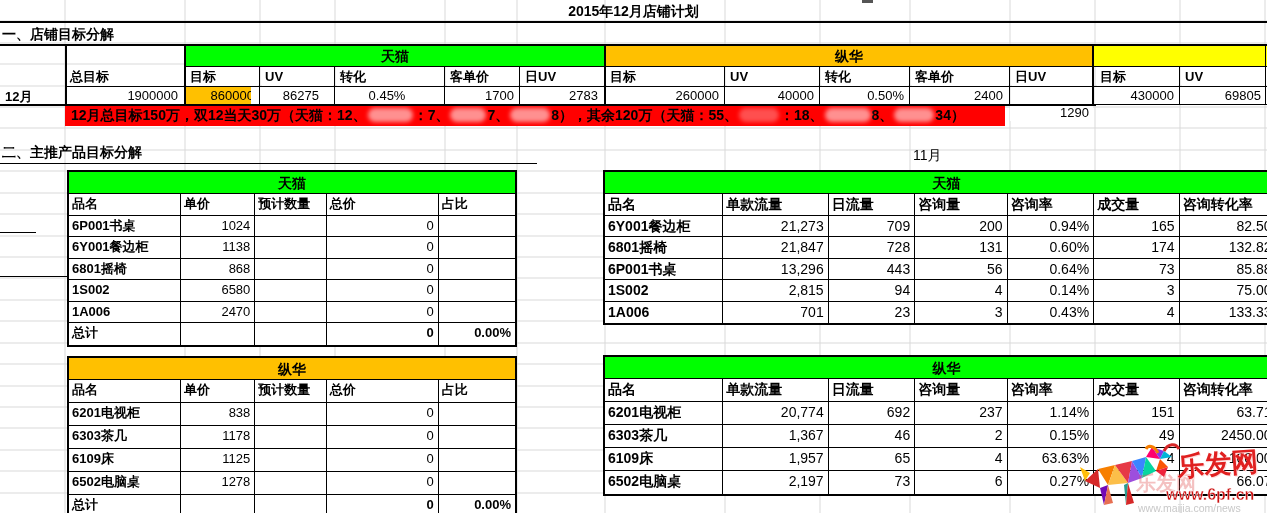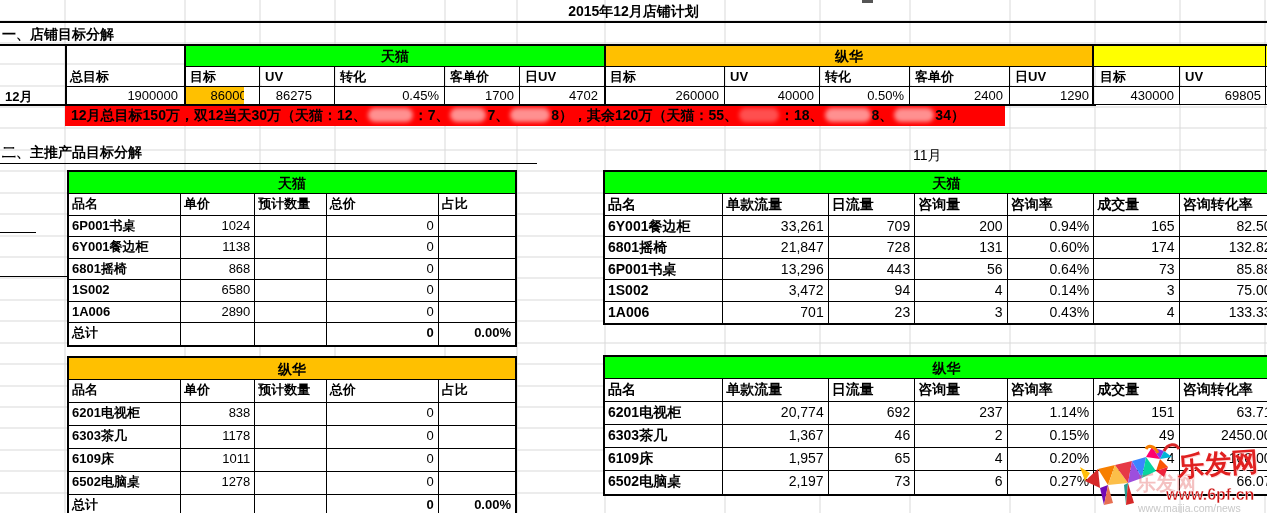--- a/index.html
+++ b/index.html
@@ -104,29 +104,29 @@
 <div class="tc" style="left:727px;top:67px;width:91px;">UV</div>
 <div class="tc" style="left:822px;top:67px;width:86px;">转化</div>
 <div class="tc" style="left:912px;top:67px;width:96px;">客单价</div>
 <div class="tc" style="left:1012px;top:67px;width:81px;">日UV</div>
 <div class="tc" style="left:1097px;top:67px;width:81px;">目标</div>
 <div class="tc" style="left:1182px;top:67px;width:83px;">UV</div>
 
 <div class="tc" style="left:2px;top:87px;width:60px;background:transparent;">12月</div>
 <div class="tv" style="left:67px;top:87px;width:115px;">1900000</div>
 <div class="tv" style="left: 186px; top: 87px; width: 72px; background: rgb(255, 192, 0);">860000</div>
-<div class="tv" style="left:244px;top:87px;width:72px;text-align:right;">86275</div>
-<div class="tv" style="left:335px;top:87px;width:108px;">0.45%</div>
+<div class="tv" style="left:251px;top:87px;width:72px;text-align:right;">86275</div>
+<div class="tv" style="left:335px;top:87px;width:108px;text-align:center;">0.45%</div>
 <div class="tv" style="left:445px;top:87px;width:73px;">1700</div>
-<div class="tv" style="left:520px;top:87px;width:82px;">4702</div>
+<div class="tv" style="left:520px;top:87px;width:82px;">2783</div>
 <div class="tv" style="left:605px;top:87px;width:118px;">260000</div>
 <div class="tv" style="left:725px;top:87px;width:93px;">40000</div>
 <div class="tv" style="left:820px;top:87px;width:88px;">0.50%</div>
 <div class="tv" style="left:910px;top:87px;width:97px;">2400</div>
-<div class="tv" style="left:1010px;top:87px;width:83px;">1290</div>
+<div class="tv" style="left:1010px;top:104px;width:83px;">1290</div>
 <div class="tv" style="left:1095px;top:87px;width:83px;">430000</div>
 <div class="tv" style="left:1180px;top:87px;width:85px;">69805</div>
 
 <div class="banner" style="background: rgb(255, 0, 0);">
   <span>12月总目标150万，双12当天30万（天猫：12、</span><span class="redact w45"></span><span>：7、</span><span class="redact w36"></span><span>7、</span><span class="redact w40"></span><span>8），其余120万（天猫：55、</span><span class="redact w40f"></span><span>：18、</span><span class="redact w46"></span><span>8、</span><span class="redact w40"></span><span>34）</span>
 </div>
 
 <div class="label" style="left:2px;top:144px;">二、主推产品目标分解</div>
 <div class="label" style="left:913px;top:147px;font-weight:normal;">11月</div>
 
@@ -162,21 +162,21 @@
     </div>
     <div class="tr">
       <div class="td nm" style="width:113px">1S002</div>
       <div class="td num" style="width:75px">6580</div>
       <div class="td num" style="width:72px"></div>
       <div class="td num" style="width:113px">0</div>
       <div class="td num" style="width:77px"></div>
     </div>
     <div class="tr">
       <div class="td nm" style="width:113px">1A006</div>
-      <div class="td num" style="width:75px">2890</div>
+      <div class="td num" style="width:75px">2470</div>
       <div class="td num" style="width:72px"></div>
       <div class="td num" style="width:113px">0</div>
       <div class="td num" style="width:77px"></div>
     </div>
     <div class="tr">
       <div class="td nm b" style="width:113px">总计</div>
       <div class="td num b" style="width:75px"></div>
       <div class="td num b" style="width:72px"></div>
       <div class="td num b" style="width:113px">0</div>
       <div class="td num b" style="width:77px">0.00%</div>
@@ -200,21 +200,21 @@
     </div>
     <div class="tr">
       <div class="td nm" style="width:113px">6303茶几</div>
       <div class="td num" style="width:75px">1178</div>
       <div class="td num" style="width:72px"></div>
       <div class="td num" style="width:113px">0</div>
       <div class="td num" style="width:77px"></div>
     </div>
     <div class="tr">
       <div class="td nm" style="width:113px">6109床</div>
-      <div class="td num" style="width:75px">1011</div>
+      <div class="td num" style="width:75px">1125</div>
       <div class="td num" style="width:72px"></div>
       <div class="td num" style="width:113px">0</div>
       <div class="td num" style="width:77px"></div>
     </div>
     <div class="tr">
       <div class="td nm" style="width:113px">6502电脑桌</div>
       <div class="td num" style="width:75px">1278</div>
       <div class="td num" style="width:72px"></div>
       <div class="td num" style="width:113px">0</div>
       <div class="td num" style="width:77px"></div>
@@ -233,21 +233,21 @@
       <div class="td hd b" style="width:119px">品名</div>
       <div class="td hd b" style="width:106px">单款流量</div>
       <div class="td hd b" style="width:87px">日流量</div>
       <div class="td hd b" style="width:93px">咨询量</div>
       <div class="td hd b" style="width:87px">咨询率</div>
       <div class="td hd b" style="width:86px">成交量</div>
       <div class="td hd b" style="width:109px">咨询转化率</div>
     </div>
     <div class="tr">
       <div class="td nm" style="width:119px">6Y001餐边柜</div>
-      <div class="td num" style="width:106px">33,261</div>
+      <div class="td num" style="width:106px">21,273</div>
       <div class="td num" style="width:87px">709</div>
       <div class="td num" style="width:93px">200</div>
       <div class="td num" style="width:87px">0.94%</div>
       <div class="td num" style="width:86px">165</div>
       <div class="td num" style="width:109px">82.50%</div>
     </div>
     <div class="tr">
       <div class="td nm" style="width:119px">6801摇椅</div>
       <div class="td num" style="width:106px">21,847</div>
       <div class="td num" style="width:87px">728</div>
@@ -260,21 +260,21 @@
       <div class="td nm" style="width:119px">6P001书桌</div>
       <div class="td num" style="width:106px">13,296</div>
       <div class="td num" style="width:87px">443</div>
       <div class="td num" style="width:93px">56</div>
       <div class="td num" style="width:87px">0.64%</div>
       <div class="td num" style="width:86px">73</div>
       <div class="td num" style="width:109px">85.88%</div>
     </div>
     <div class="tr">
       <div class="td nm" style="width:119px">1S002</div>
-      <div class="td num" style="width:106px">3,472</div>
+      <div class="td num" style="width:106px">2,815</div>
       <div class="td num" style="width:87px">94</div>
       <div class="td num" style="width:93px">4</div>
       <div class="td num" style="width:87px">0.14%</div>
       <div class="td num" style="width:86px">3</div>
       <div class="td num" style="width:109px">75.00%</div>
     </div>
     <div class="tr">
       <div class="td nm" style="width:119px">1A006</div>
       <div class="td num" style="width:106px">701</div>
       <div class="td num" style="width:87px">23</div>
@@ -311,21 +311,21 @@
       <div class="td num" style="width:93px">2</div>
       <div class="td num" style="width:87px">0.15%</div>
       <div class="td num" style="width:86px">49</div>
       <div class="td num" style="width:109px">2450.00%</div>
     </div>
     <div class="tr">
       <div class="td nm" style="width:119px">6109床</div>
       <div class="td num" style="width:106px">1,957</div>
       <div class="td num" style="width:87px">65</div>
       <div class="td num" style="width:93px">4</div>
-      <div class="td num" style="width:87px">0.20%</div>
+      <div class="td num" style="width:87px">63.63%</div>
       <div class="td num" style="width:86px">4</div>
       <div class="td num" style="width:109px">100.00%</div>
     </div>
     <div class="tr">
       <div class="td nm" style="width:119px">6502电脑桌</div>
       <div class="td num" style="width:106px">2,197</div>
       <div class="td num" style="width:87px">73</div>
       <div class="td num" style="width:93px">6</div>
       <div class="td num" style="width:87px">0.27%</div>
       <div class="td num" style="width:86px"></div>

